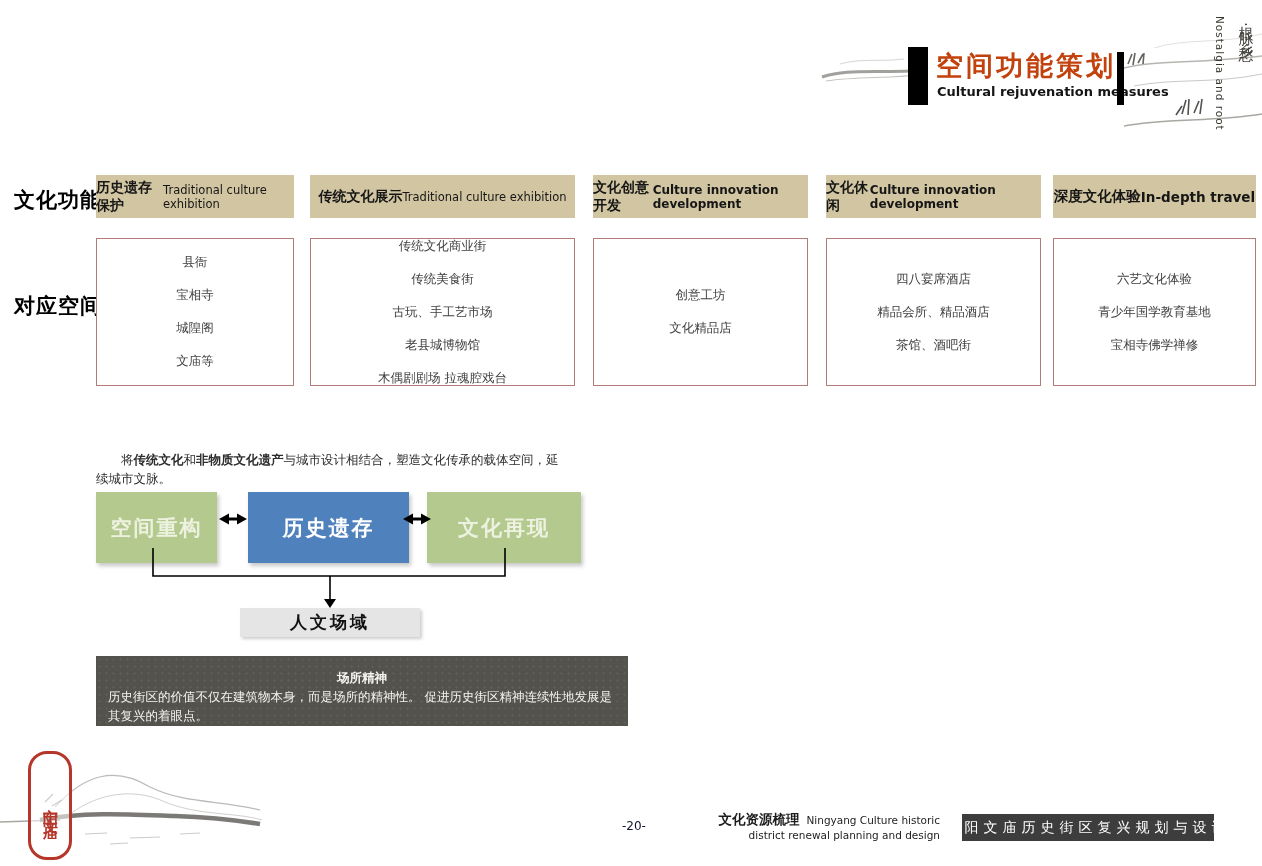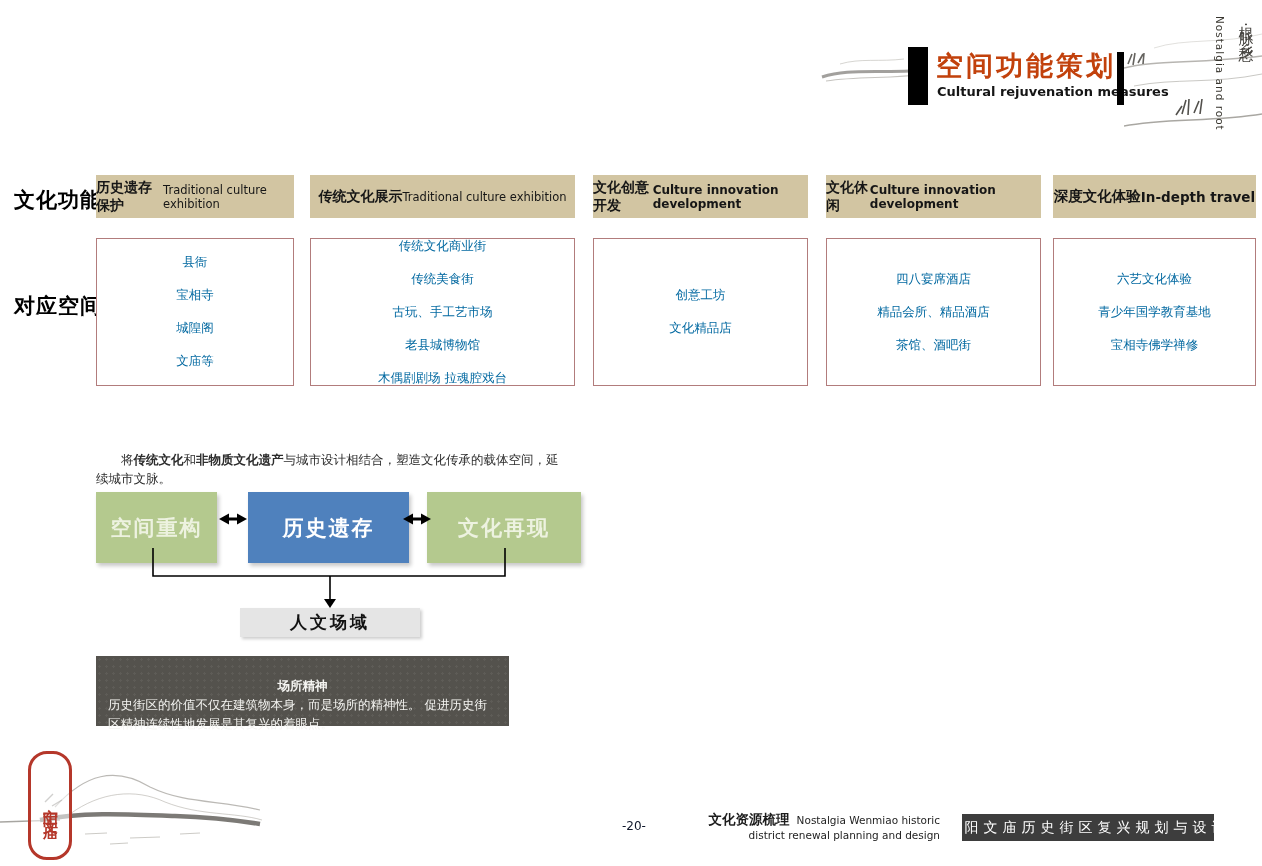--- a/index.html
+++ b/index.html
@@ -32,38 +32,38 @@
   .col-header{height:43px;background:#d2c5a2;display:flex;flex-direction:row;
               align-items:center;justify-content:center;}
   .col-title-cn{font-size:14px;font-weight:bold;color:#161616;}
   .col-title-en{font-size:11.5px;color:#161616;margin-top:1px;}
   .c2 .col-title-en,.c3 .col-title-en{font-weight:bold;font-size:12px;}
   .c4 .col-title-cn{font-size:14.5px;}
   .c4 .col-title-en{font-weight:bold;font-size:13.5px;}
   .col-body{position:absolute;top:63px;left:0;right:0;height:148px;border:1.5px solid #b27c7c;
             background:#fff;display:flex;flex-direction:column;align-items:center;
             justify-content:center;row-gap:16px;box-sizing:border-box;}
-  .space-item{font-size:12.5px;color:#0369a1;white-space:nowrap;}
+  .space-item{font-size:12.5px;color:#404040;white-space:nowrap;}
 
   
   .intro{position:absolute;left:96px;top:450px;width:474px;font-size:12.5px;line-height:1.55;
          color:#2d2d2d;text-indent:2em;margin:0;}
   .node{position:absolute;top:492px;height:71px;display:flex;align-items:center;justify-content:center;
         font-size:21px;font-weight:bold;letter-spacing:2px;box-shadow:2px 3px 4px rgba(0,0,0,0.22);}
   .node-g{background:#b4c98e;color:#edf2e0;}
   .node-b{background:#4f81bd;color:#ffffff;}
   .n0{left:96px;width:121px;}
   .n1{left:248px;width:161px;}
   .n2{left:427px;width:154px;}
   .result-box{position:absolute;left:240px;top:608px;width:180px;height:29px;background:#e5e5e5;
               display:flex;align-items:center;justify-content:center;font-size:17px;font-weight:bold;
               color:#121212;letter-spacing:3px;box-shadow:2px 2px 3px rgba(0,0,0,0.2);}
-  .note-box{position:absolute;left:96px;top:656px;width:413px;height:70px;background:#54524d;
+  .note-box{position:absolute;left:96px;top:656px;width:532px;height:70px;background:#54524d;
             background-image:radial-gradient(rgba(255,255,255,0.06) 1px, transparent 1.3px);
-            background-size:7px 7px;color:#f4f4f1;padding:22px 12px;box-sizing:border-box;}
+            background-size:7px 7px;color:#f4f4f1;padding:14px 12px;box-sizing:border-box;}
   .note-title{text-align:center;font-size:12.5px;font-weight:bold;}
   .note-body{font-size:12.5px;line-height:1.5;margin-top:1px;}
 
   .diagram-svg{position:absolute;left:0;top:0;pointer-events:none;}
 
   
   .page-num{position:absolute;left:622px;top:819px;font-size:12px;color:#0f172a;}
   .footer-sec{position:absolute;left:690px;top:811px;width:250px;text-align:right;
               font-size:10.5px;color:#1d1d1d;line-height:1.3;}
   .sec-cn{font-size:13.5px;font-weight:bold;margin-right:7px;}
@@ -209,19 +209,19 @@
     <path d="M45,50 l8,-8 M52,54 l10,-6" stroke="#55524b" stroke-width="1.4" opacity="0.6"></path>
   </svg>
 
   <div class="seal">
     <div class="seal-text">宁阳文庙</div>
   </div>
 
   <div class="page-num">-20-</div>
 
   <div class="footer-sec">
-    <span class="sec-cn">文化资源梳理</span><span>Nostalgia Wenmiao historic</span><br>
+    <span class="sec-cn">文化资源梳理</span><span>Ningyang Culture historic</span><br>
     <span>district renewal planning and design</span>
   </div>
 
   <div class="footer-box">宁阳文庙历史街区复兴规划与设计</div>
 
 </div>
 
 </body></html>

